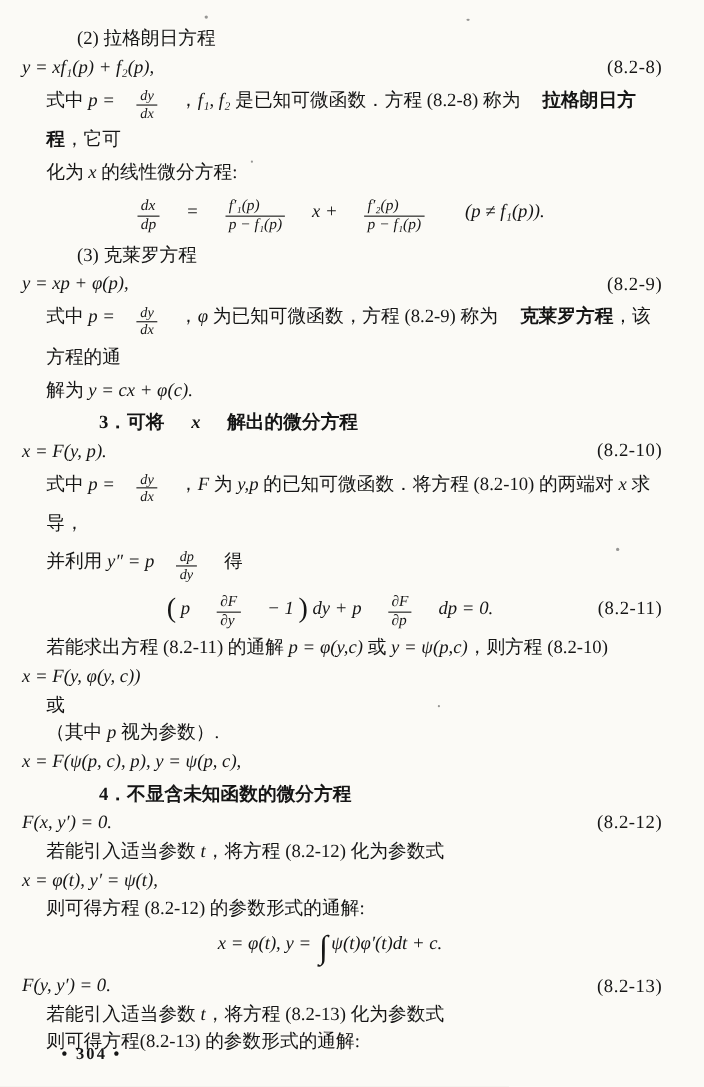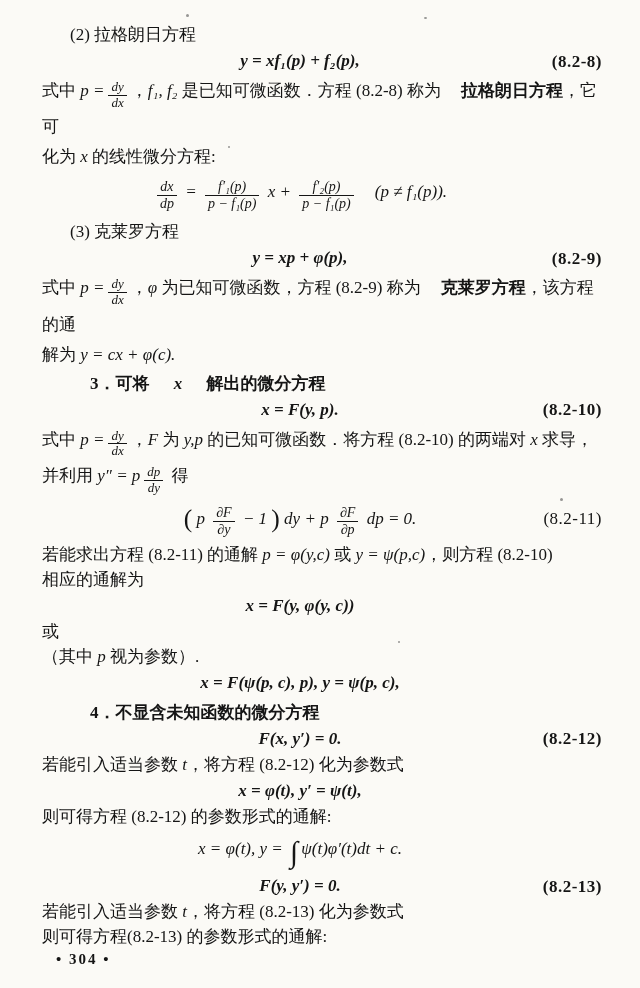--- a/index.html
+++ b/index.html
@@ -12,30 +12,30 @@
     font-size:17px;
     box-sizing:border-box;
     padding:22px 38px 0 42px;
     overflow:hidden;
   }
   .row{position:relative;}
   .h{line-height:25px;}
   .ind{text-indent:28px;}
   .p{line-height:25px;}
   .pf{line-height:34px;}
-  .eq{line-height:27px;text-align:center;font-weight:bold;}
+  .eq{line-height:27px;}
   .deq{line-height:46px;text-align:center;}
   .eqi{line-height:40px;text-align:center;}
   .eqbody{display:inline-block;transform:translateX(-22px);white-space:nowrap;}
   .eqnum{position:absolute;right:0;top:50%;transform:translateY(-50%);font-style:normal;letter-spacing:.5px;}
   .m{font-style:italic;}
   .b{font-weight:700;padding-left:20px;}
   .big{font-size:150%;vertical-align:-0.12em;font-style:normal;}
   .intg{font-size:175%;vertical-align:-0.28em;font-style:normal;margin:0 3px;}
-  .frac{display:inline-block;vertical-align:-0.62em;text-align:center;margin:0 4px;line-height:normal;}
+  .frac{display:inline-block;vertical-align:-0.62em;text-align:left;margin:0 20px;line-height:normal;}
   .frac .fn,.frac .fd{display:block;font-size:13px;line-height:1.15;padding:0 3px;font-style:italic;white-space:nowrap;}
   .frac .fn{border-bottom:1.5px solid #151515;}
   .deq .frac .fn,.deq .frac .fd{font-size:14px;}
   .mt4{margin-top:4px;}
   .mt8{margin-top:8px;}
   .footer{position:absolute;left:56px;bottom:20px;font-weight:700;font-size:15px;letter-spacing:2px;}
   .speck{position:absolute;background:#444;border-radius:50%;opacity:.55;}
 </style>
 </head>
 <body>
@@ -66,21 +66,20 @@
     <span class="eqbody"><span class="m ">x = F(y, p).</span></span>
     <span class="eqnum">(8.2-10)</span>
   </div>
   <div class="row pf"><span class="">式中 </span><span class="m ">p =</span><span class="frac"><span class="fn">dy</span><span class="fd">dx</span></span><span class="">，</span><span class="m ">F</span><span class=""> 为 </span><span class="m ">y,p</span><span class=""> 的已知可微函数．将方程 (8.2-10) 的两端对 </span><span class="m ">x</span><span class=""> 求导，</span></div>
   <div class="row pf"><span class="">并利用 </span><span class="m ">y″ = p</span><span class="frac"><span class="fn">dp</span><span class="fd">dy</span></span><span class=""> 得</span></div>
   <div class="row deq">
     <span class="eqbody"><span class="big ">(</span><span class="m "> p </span><span class="frac"><span class="fn">∂F</span><span class="fd">∂y</span></span><span class="m "> − 1 </span><span class="big ">)</span><span class="m "> dy + p </span><span class="frac"><span class="fn">∂F</span><span class="fd">∂p</span></span><span class="m "> dp = 0.</span></span>
     <span class="eqnum">(8.2-11)</span>
   </div>
   <div class="row p"><span class="">若能求出方程 (8.2-11) 的通解 </span><span class="m ">p = φ(y,c)</span><span class=""> 或 </span><span class="m ">y = ψ(p,c)</span><span class="">，则方程 (8.2-10)</span></div>
-  <div class="row p"><span class="">相应的通解为</span></div>
   <div class="row eq">
     <span class="eqbody"><span class="m ">x = F(y, φ(y, c))</span></span>
   </div>
   <div class="row p"><span class="">或</span></div>
   <div class="row p"><span class="">（其中 </span><span class="m ">p</span><span class=""> 视为参数）.</span></div>
   <div class="row eq">
     <span class="eqbody"><span class="m ">x = F(ψ(p, c), p), y = ψ(p, c),</span></span>
   </div>
 
   <div class="row h ind mt4"><span class="b ">4．不显含未知函数的微分方程</span></div>

